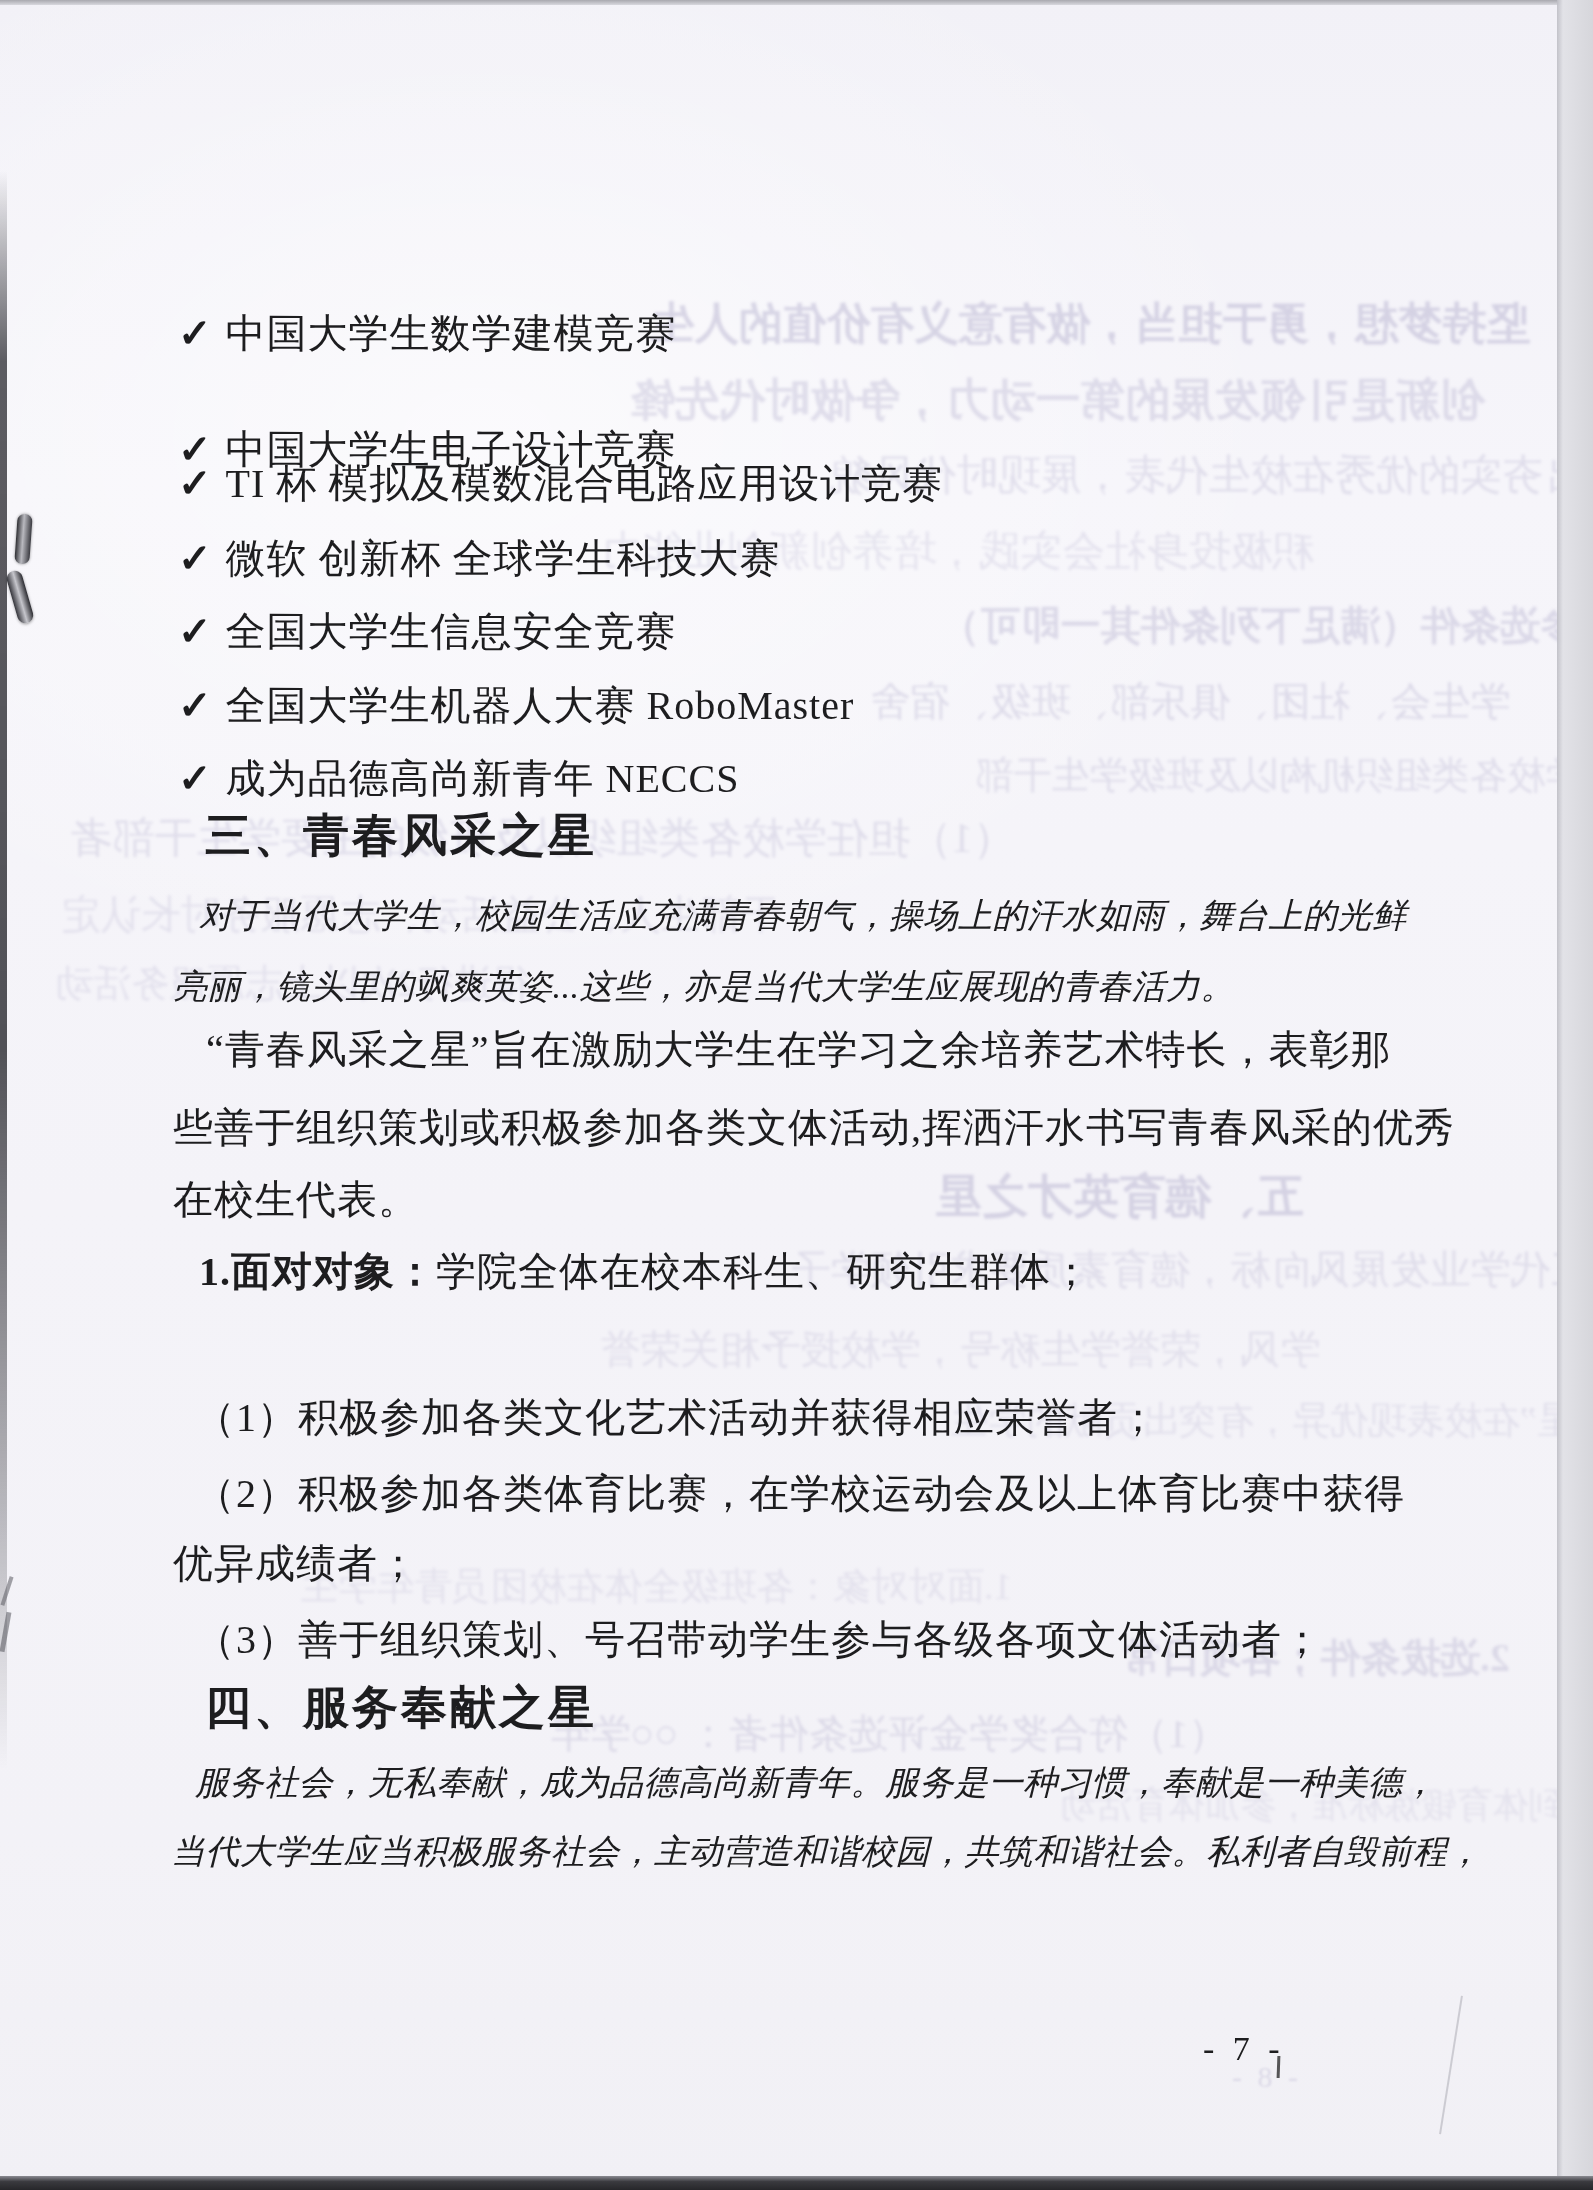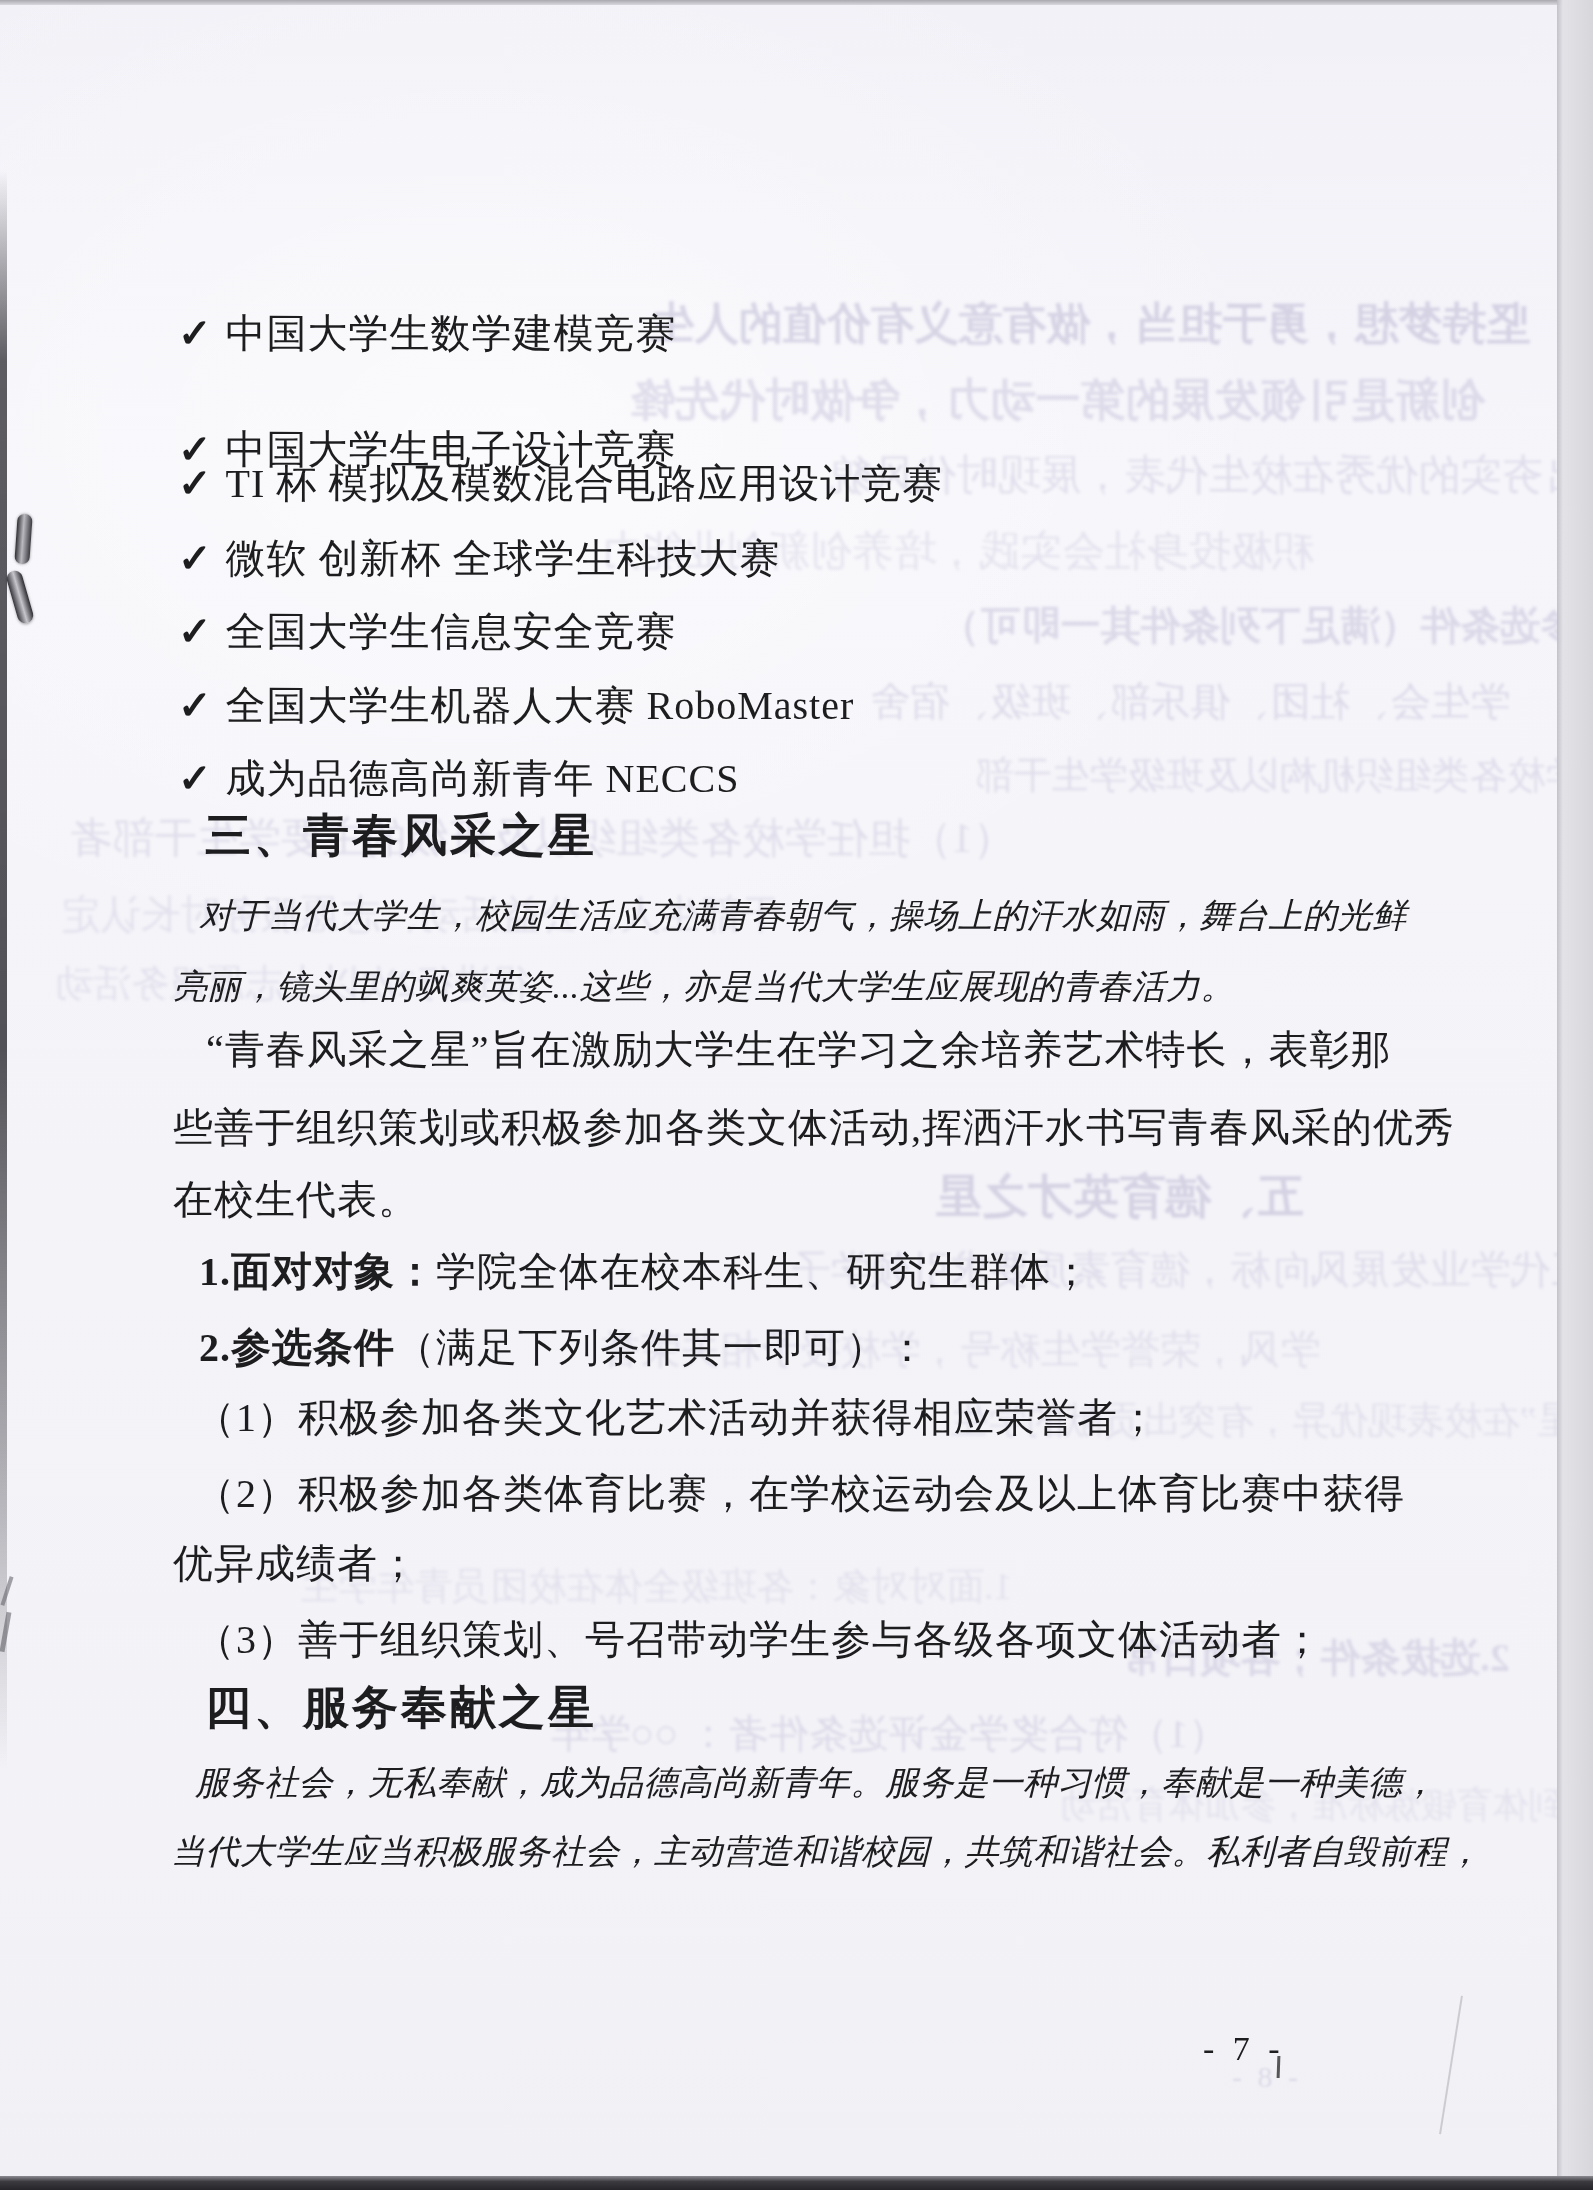--- a/index.html
+++ b/index.html
@@ -101,23 +101,20 @@
   <div class="line it" style="left:199px;top:897px;text-align:right;">对于当代大学生，校园生活应充满青春朝气，操场上的汗水如雨，舞台上的光鲜</div>
   <div class="line it" style="left:173px;top:968px;">亮丽，镜头里的飒爽英姿...这些，亦是当代大学生应展现的青春活力。</div>
 
   <div class="line" style="left:206px;top:1028px;">“青春风采之星”旨在激励大学生在学习之余培养艺术特长，表彰那</div>
   <div class="line" style="left:173px;top:1106px;">些善于组织策划或积极参加各类文体活动,挥洒汗水书写青春风采的优秀</div>
   <div class="line" style="left:173px;top:1178px;">在校生代表。</div>
 
   <div class="line" style="left:199px;top:1250px;">
     <span class="b">1.面对对象：</span><span>学院全体在校本科生、研究生群体；</span>
   </div>
-  <div class="line" style="left:199px;top:1326px;">
-    <span class="b">2.参选条件</span><span>（满足下列条件其一即可）：</span>
-  </div>
 
   <div class="line" style="left:195px;top:1396px;">（1）积极参加各类文化艺术活动并获得相应荣誉者；</div>
   <div class="line" style="left:195px;top:1472px;">（2）积极参加各类体育比赛，在学校运动会及以上体育比赛中获得</div>
   <div class="line" style="left:173px;top:1542px;">优异成绩者；</div>
   <div class="line" style="left:195px;top:1618px;">（3）善于组织策划、号召带动学生参与各级各项文体活动者；</div>
 
   <div class="line h3" style="left:205px;top:1682px;">四、服务奉献之星</div>
   <div class="line it" style="left:195px;top:1764px;">服务社会，无私奉献，成为品德高尚新青年。服务是一种习惯，奉献是一种美德，</div>
   <div class="line it" style="left:171px;top:1833px;">当代大学生应当积极服务社会，主动营造和谐校园，共筑和谐社会。私利者自毁前程，</div>
 

